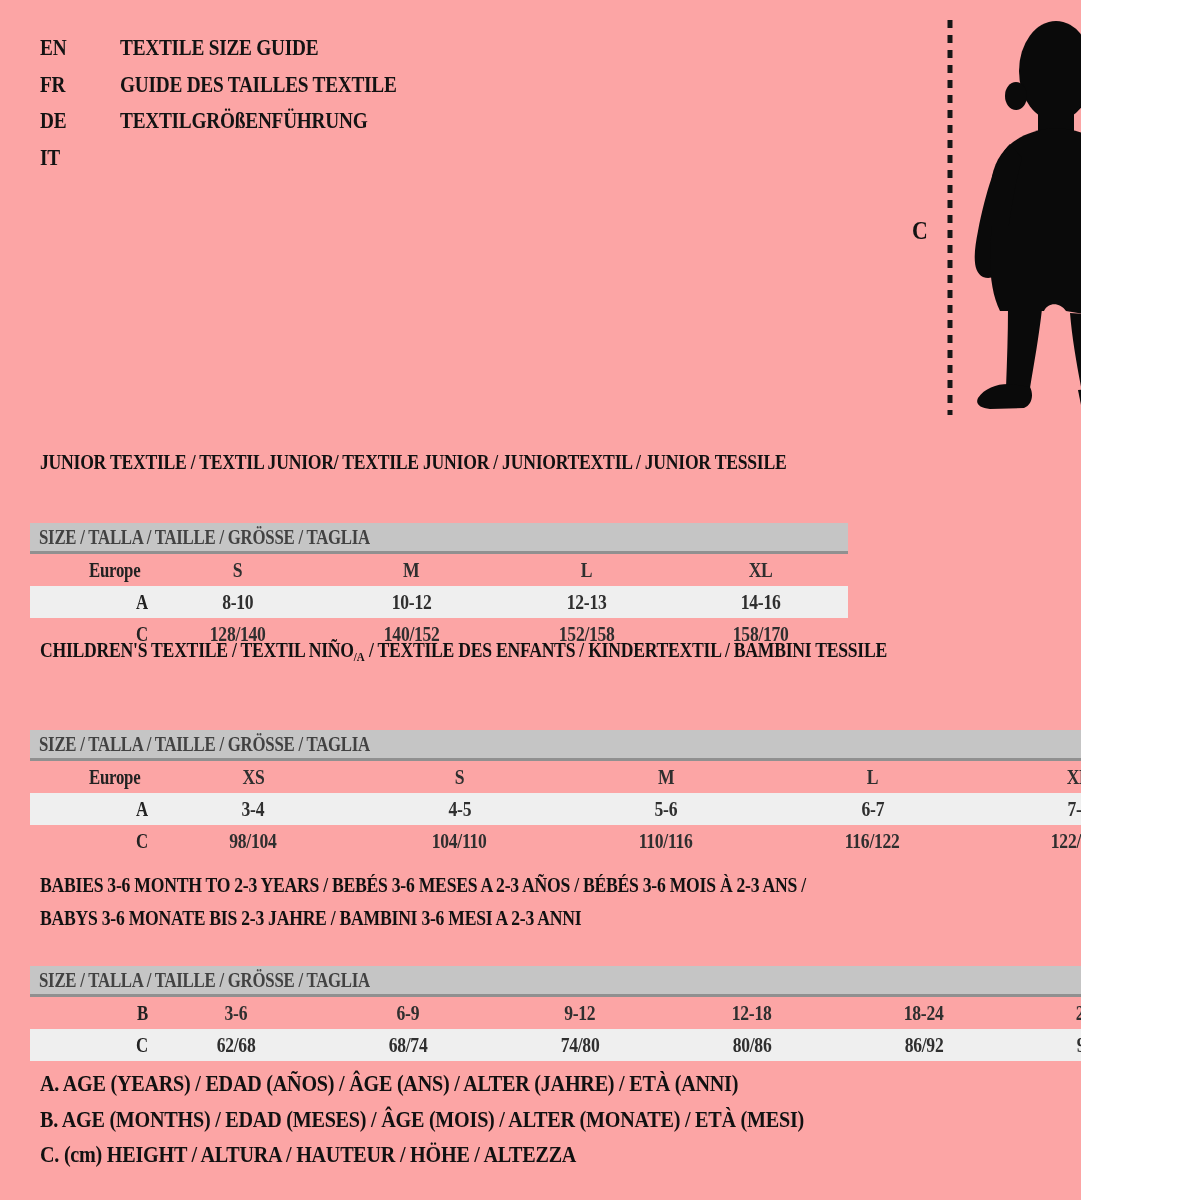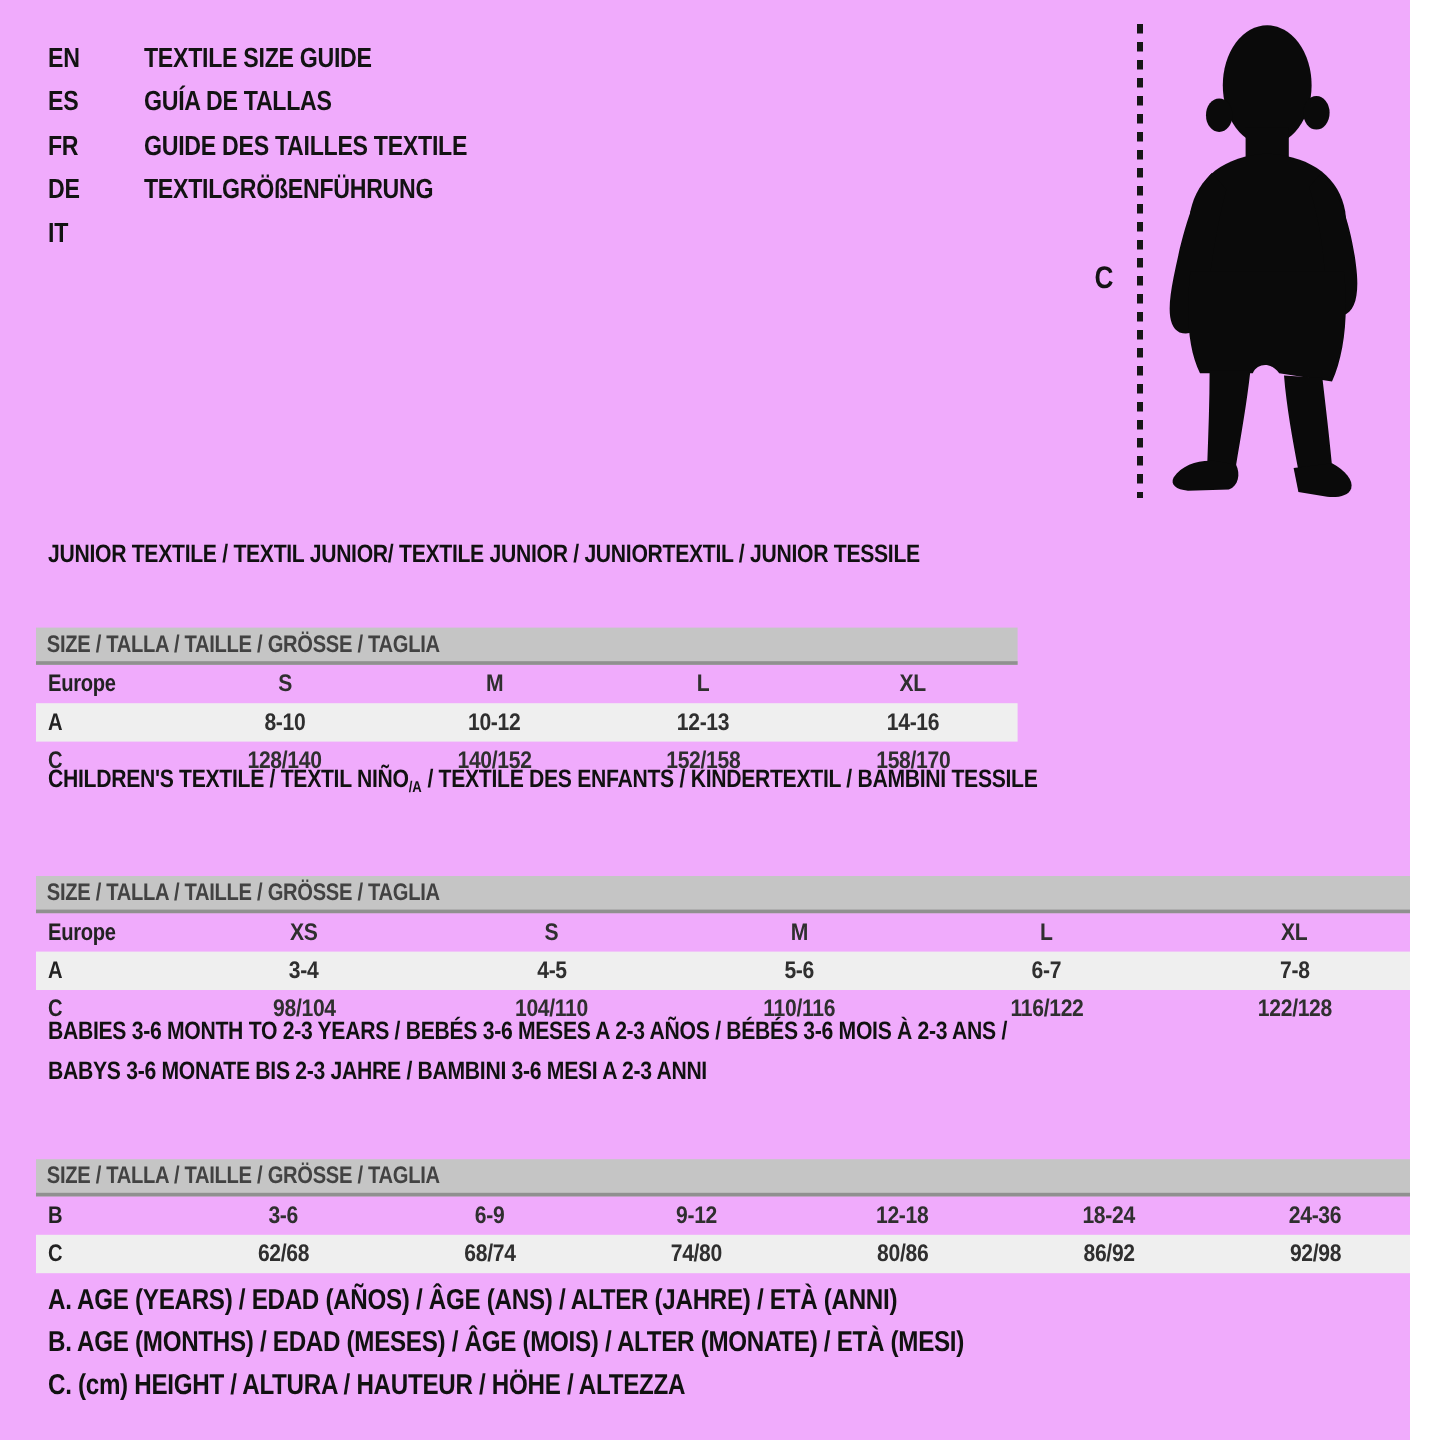--- a/index.html
+++ b/index.html
@@ -1,18 +1,18 @@
 <!DOCTYPE html>
 <html><head>
 <meta charset="utf-8">
 <style>
   html,body{margin:0;padding:0;background:#ffffff;}
   .canvas{
-    position:relative;width:1175px;height:1200px;background:#f0abfc;overflow:hidden;
-    font-family:Liberation Sans, sans-serif;color:#141414;
+    position:relative;width:1081px;height:1200px;background:#fca5a5;overflow:hidden;
+    font-family:Liberation Serif, serif;color:#141414;
   }
   
   .cx{display:inline-block;transform:scaleX(0.84);transform-origin:0 50%;white-space:nowrap;letter-spacing:-0.3px;}
   .cxc{display:inline-block;transform:scaleX(0.88);transform-origin:50% 50%;white-space:nowrap;letter-spacing:-0.3px;}
 
   
   .lang-block{position:absolute;left:40px;top:30px;}
   .lang-row{display:grid;grid-template-columns:80px auto;height:36.5px;align-items:center;}
   .lang-code,.lang-title{font-weight:bold;font-size:23px;color:#131313;}
 
@@ -27,41 +27,37 @@
 
   .stable{position:absolute;left:30px;}
   .size-bar{height:28px;background:#c5c5c5;border-bottom:3px solid #909090;display:flex;align-items:center;padding-left:9px;margin-top:40px;}
   .size-bar .t{font-weight:bold;font-size:20px;color:#424242;}
   .trow{display:grid;height:32px;}
   .c4{grid-template-columns:120px repeat(4,1fr);}
   .c5{grid-template-columns:120px repeat(5,1fr);}
   .c6{grid-template-columns:120px repeat(6,1fr);}
   .zebra{background:#efefef;}
   .cell{display:flex;align-items:center;justify-content:center;font-weight:bold;font-size:20px;color:#2f2f2f;}
-  .cell.lab{justify-content:flex-start;padding-left:10px;color:#222;}
+  .cell.lab{justify-content:flex-end;padding-left:10px;color:#222;}
   .w-junior{width:818px;}
   .w-wide{width:1152px;}
 
   
   .legend{position:absolute;left:40px;top:1066px;}
   .legend-line{height:35.5px;display:flex;align-items:center;font-weight:bold;font-size:24px;color:#111;}
 </style>
 </head>
 <body>
 
 <div class="canvas">
 
   <div class="lang-block">
     <div class="lang-row">
       <span class="lang-code"><span class="cx">EN</span></span>
       <span class="lang-title"><span class="cx">TEXTILE SIZE GUIDE</span></span>
-    </div>
-    <div class="lang-row">
-      <span class="lang-code"><span class="cx">ES</span></span>
-      <span class="lang-title"><span class="cx">GUÍA DE TALLAS</span></span>
     </div>
     <div class="lang-row">
       <span class="lang-code"><span class="cx">FR</span></span>
       <span class="lang-title"><span class="cx">GUIDE DES TAILLES TEXTILE</span></span>
     </div>
     <div class="lang-row">
       <span class="lang-code"><span class="cx">DE</span></span>
       <span class="lang-title"><span class="cx">TEXTILGRÖßENFÜHRUNG</span></span>
     </div>
     <div class="lang-row">
@@ -210,21 +206,21 @@
         </span>
       <span class="cell">
           <span class="cxc">116/122</span>
         </span>
       <span class="cell">
           <span class="cxc">122/128</span>
         </span>
     </div>
   </div>
 
-  <div class="sec-title two-line" style="top:843px;">
+  <div class="sec-title two-line" style="top:869px;">
     <span class="cx">BABIES 3-6 MONTH TO 2-3 YEARS / BEBÉS 3-6 MESES A 2-3 AÑOS / BÉBÉS 3-6 MOIS À 2-3 ANS /</span><br>
     <span class="cx">BABYS 3-6 MONATE BIS 2-3 JAHRE / BAMBINI 3-6 MESI A 2-3 ANNI</span>
   </div>
   <div class="stable w-wide" style="top:926px;">
     <div class="size-bar">
       <span class="t"><span class="cx">SIZE / TALLA / TAILLE / GRÖSSE / TAGLIA</span></span>
     </div>
     <div class="trow c6">
       <span class="cell lab">
           <span class="cx">B</span>

